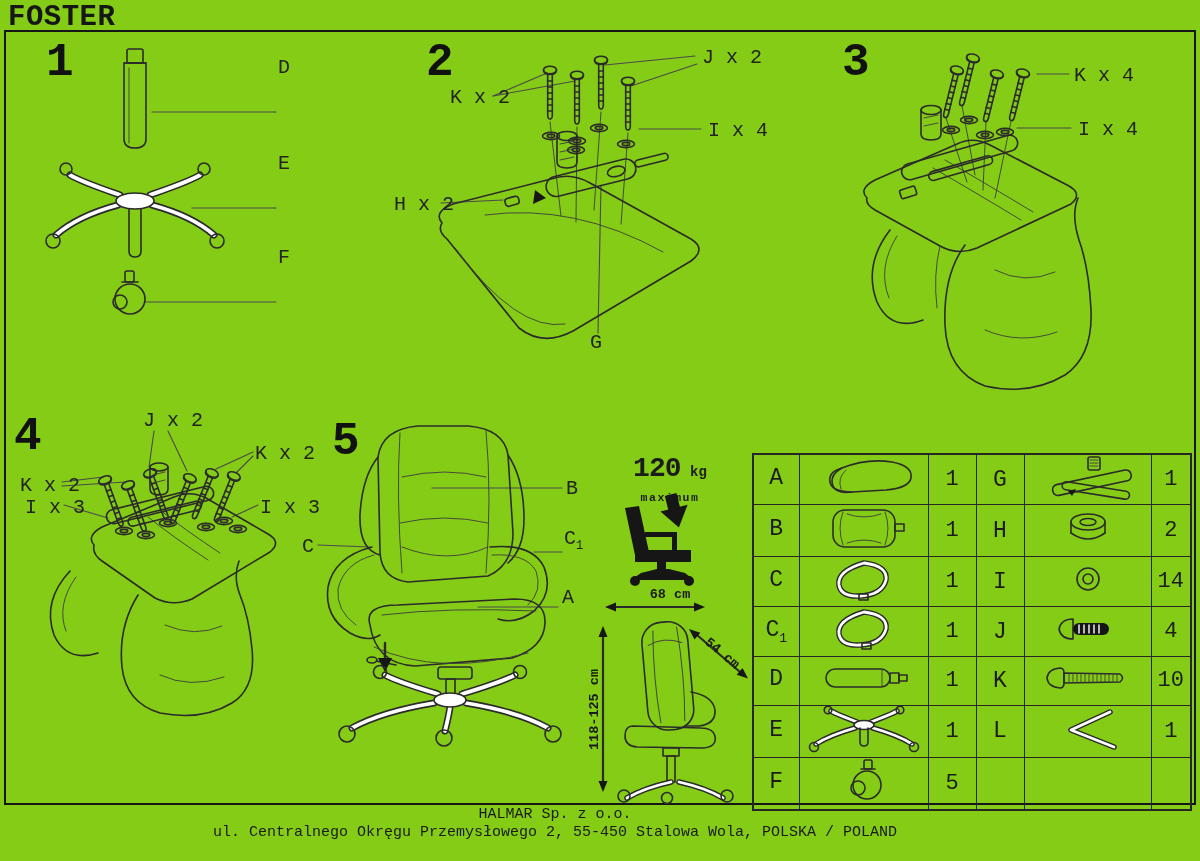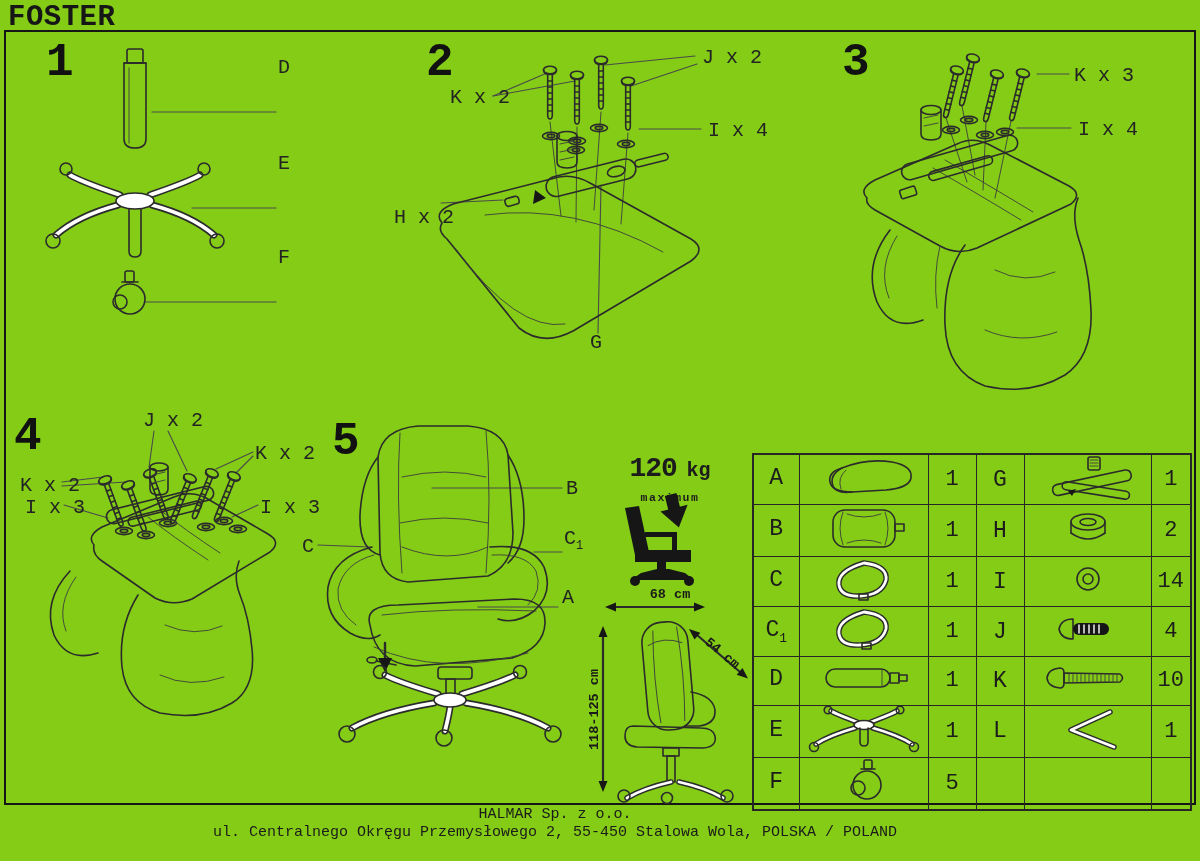--- a/index.html
+++ b/index.html
@@ -17,21 +17,21 @@
   .art .thin{stroke-width:.9;stroke:#3c3c3c}
   .art .to{stroke-width:7}
   .art .ti{stroke:#fff;stroke-width:3.8}
   .art .to2{stroke-width:5.5}
   .art .ti2{stroke:#fff;stroke-width:2.8}
   .art .fill{fill:#161616;stroke:none}
   .art .wfill{fill:#fff}
   
   .wt{position:absolute;left:585px;top:455px;width:170px;text-align:center;line-height:1}
   .wt .big{font-size:28px;font-weight:bold;letter-spacing:-1px}
-  .wt .unit{font-size:20px;font-weight:bold}
+  .wt .unit{font-size:14px;font-weight:bold}
   .wt .cap{font-size:11.5px;font-weight:bold;letter-spacing:1.5px;margin-top:9px}
   .dim{position:absolute;font-size:13.5px;font-weight:bold;white-space:nowrap;color:#1a1a1a}
   
   table.parts{position:absolute;left:752px;top:453px;border-collapse:collapse;table-layout:fixed}
   table.parts td{border:1.5px solid #262626;text-align:center;vertical-align:middle;padding:0;height:47.5px}
   table.parts{border:2px solid #262626}
   td.lt{font-size:23px}
   td.lt sub{font-size:13px}
   td.qty{font-size:22px}
   .footer{position:absolute;left:30px;top:806px;width:1050px;text-align:center;
@@ -145,21 +145,21 @@
     </g>
 
     <g transform="rotate(-15 118 161)">
         <rect x="110" y="157" width="14" height="8" rx="3"></rect>
       </g>
     <polygon class="fill" points="140,150 151,158 138,164"></polygon>
   </svg>
   <span class="lbl" style="left:450px;top:86px">K x 2</span>
   <span class="lbl" style="left:702px;top:46px">J x 2</span>
   <span class="lbl" style="left:708px;top:119px">I x 4</span>
-  <span class="lbl" style="left:394px;top:206px">H x 2</span>
+  <span class="lbl" style="left:394px;top:193px">H x 2</span>
   <span class="lbl" style="left:590px;top:331px">G</span>
 
   <svg class="art" style="left:845px;top:40px" width="345" height="350" viewBox="0 0 345 350">
     <line class="lead" x1="192" y1="34" x2="224" y2="34"></line>
     <line class="lead" x1="172" y1="88" x2="226" y2="88"></line>
 
     <line class="thin" x1="101" y1="78" x2="122" y2="142"></line>
     <line class="thin" x1="117" y1="66" x2="130" y2="135"></line>
     <line class="thin" x1="141" y1="82" x2="138" y2="150"></line>
     <line class="thin" x1="166" y1="81" x2="150" y2="158"></line>
@@ -191,21 +191,21 @@
     </g>
 
     <path d="M120,205 Q98,235 100,285 Q102,332 140,346 Q185,356 220,335 Q248,316 246,270 Q244,228 234,200 Q226,175 233,158"></path>
     <path class="thin" d="M95,206 Q88,235 92,268"></path>
     <path class="thin" d="M150,230 Q180,245 210,232"></path>
     <path class="thin" d="M140,290 Q175,305 212,292"></path>
 
     <path d="M45,190 Q18,225 32,262 Q46,292 78,280"></path>
     <path class="thin" d="M52,196 Q32,228 44,258"></path>
   </svg>
-  <span class="lbl" style="left:1074px;top:64px">K x 3</span>
+  <span class="lbl" style="left:1074px;top:64px">K x 4</span>
   <span class="lbl" style="left:1078px;top:118px">I x 4</span>
 
   <svg class="art" style="left:10px;top:405px" width="320" height="310" viewBox="0 0 320 310">
     <line class="lead" x1="144" y1="26" x2="139" y2="62"></line>
     <line class="lead" x1="158" y1="26" x2="177" y2="66"></line>
     <line class="lead" x1="243" y1="47" x2="206" y2="64"></line>
     <line class="lead" x1="243" y1="51" x2="226" y2="68"></line>
     <line class="lead" x1="52" y1="77" x2="93" y2="72"></line>
     <line class="lead" x1="52" y1="81" x2="116" y2="77"></line>
     <line class="lead" x1="54" y1="100" x2="98" y2="113"></line>

